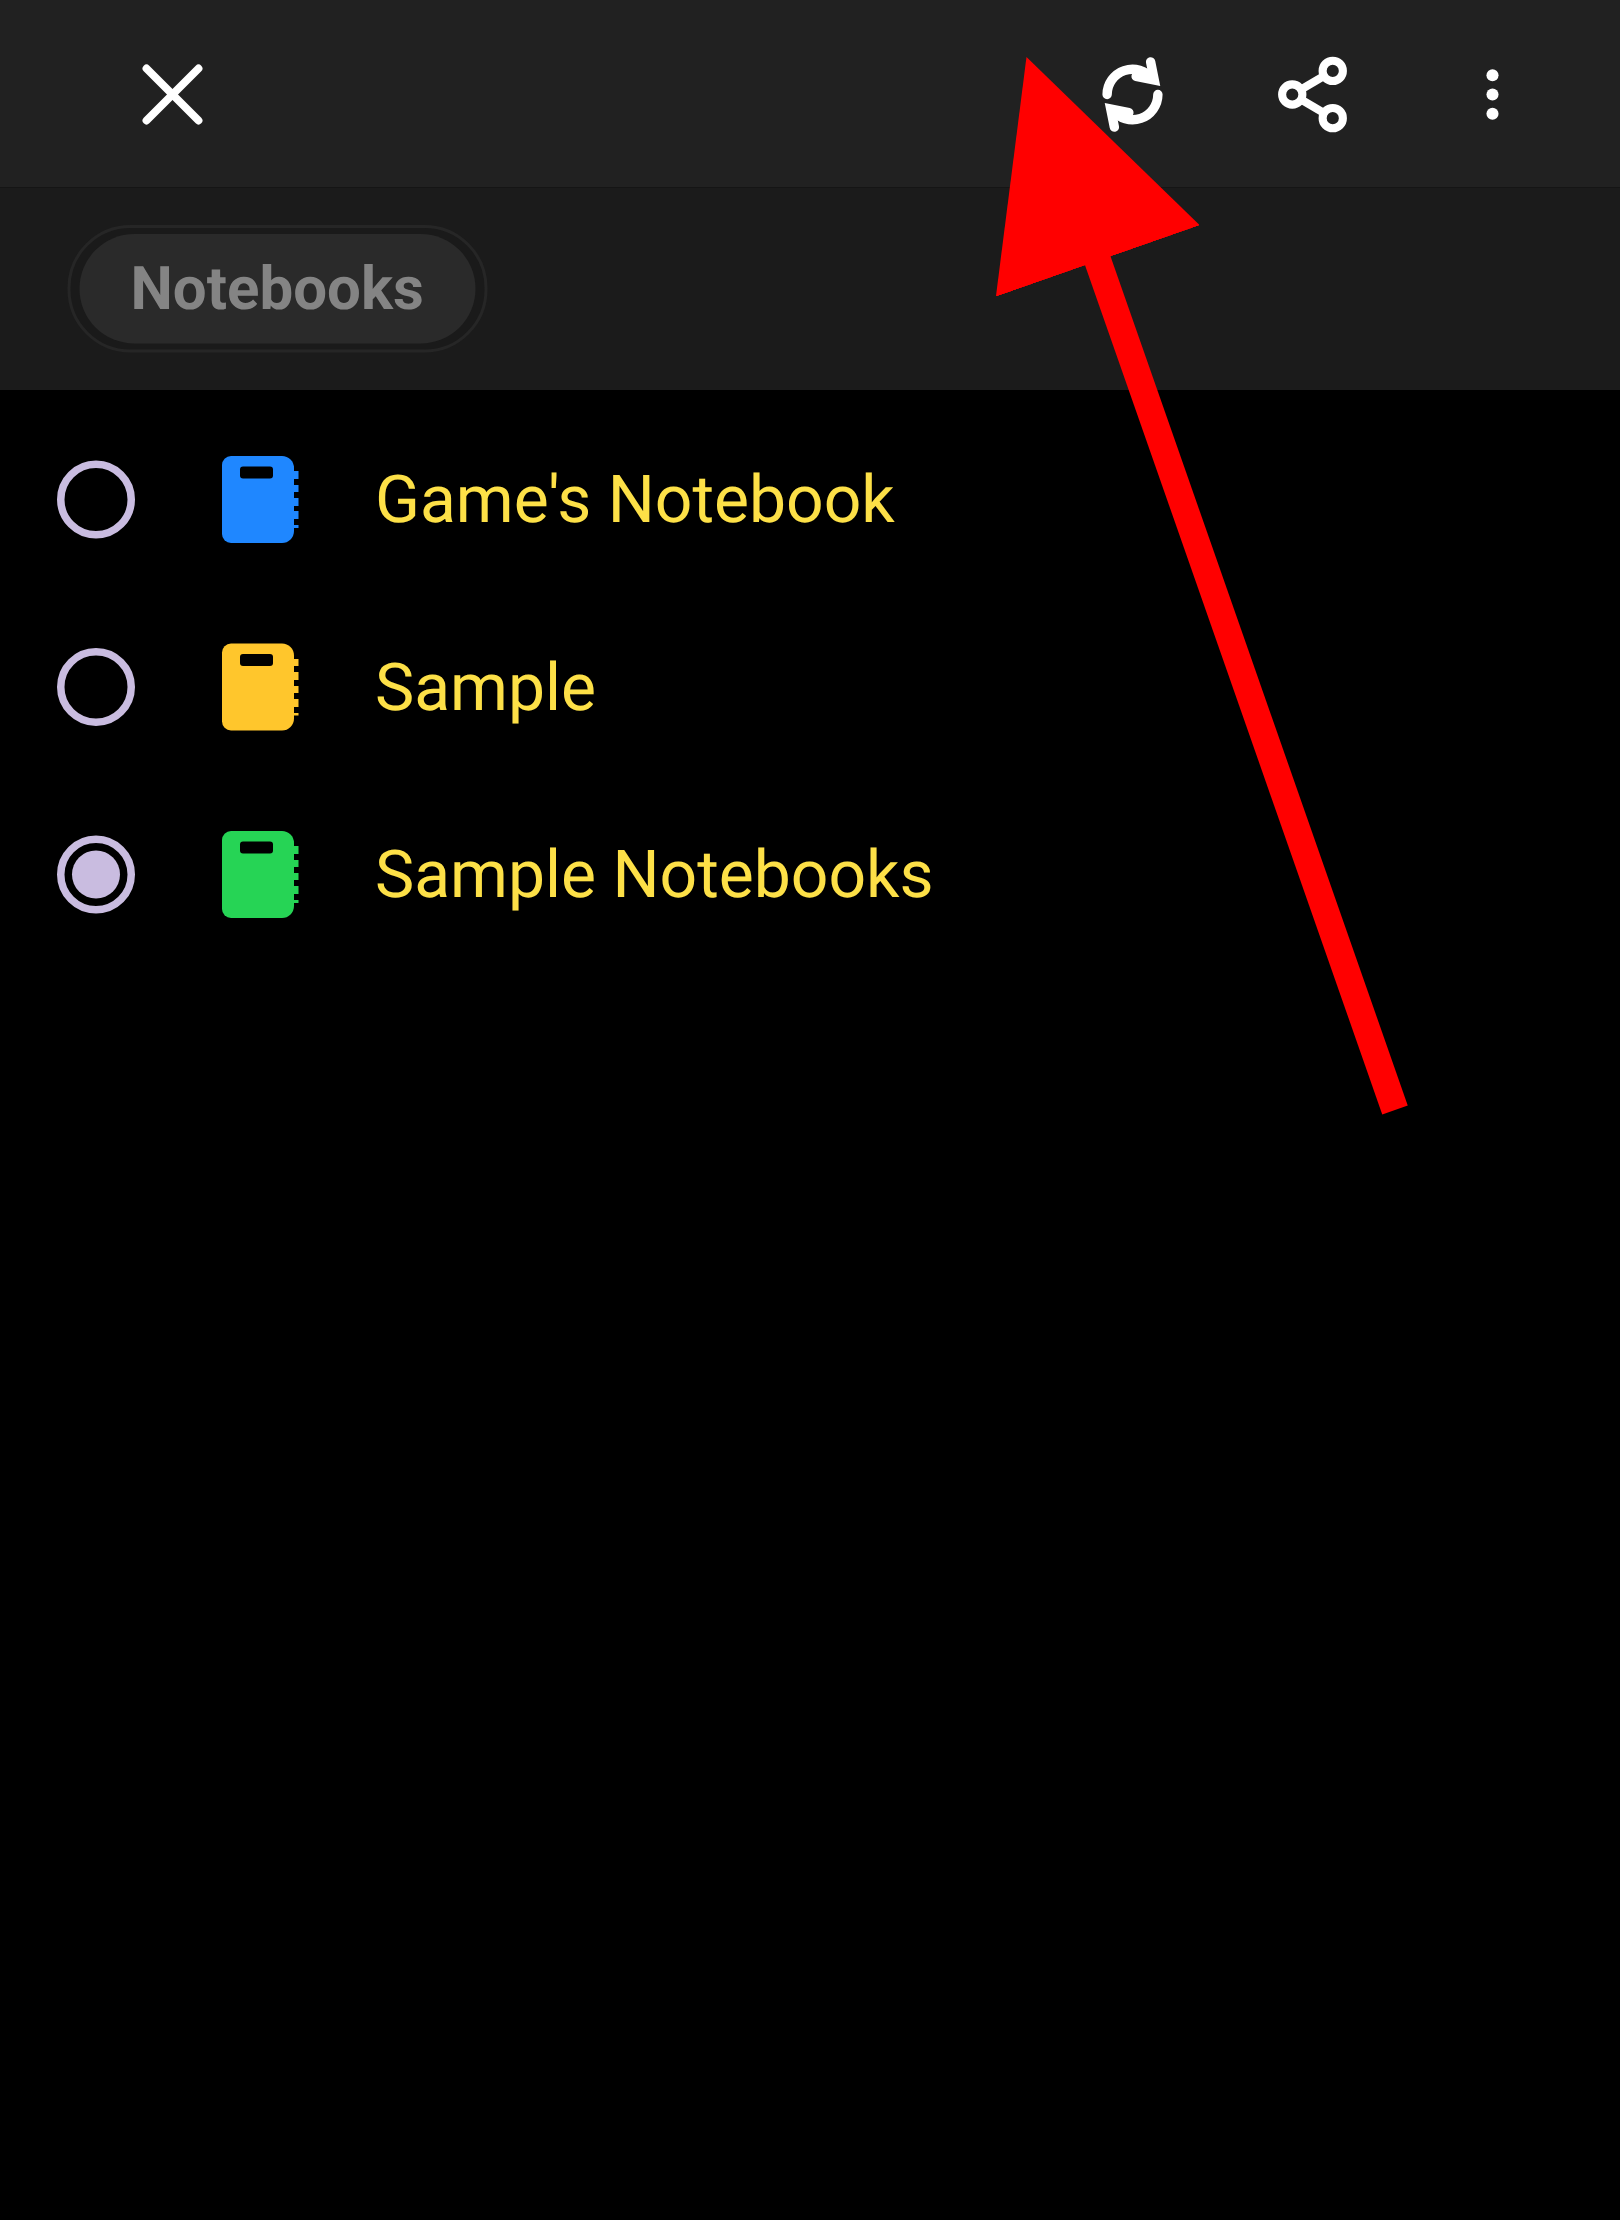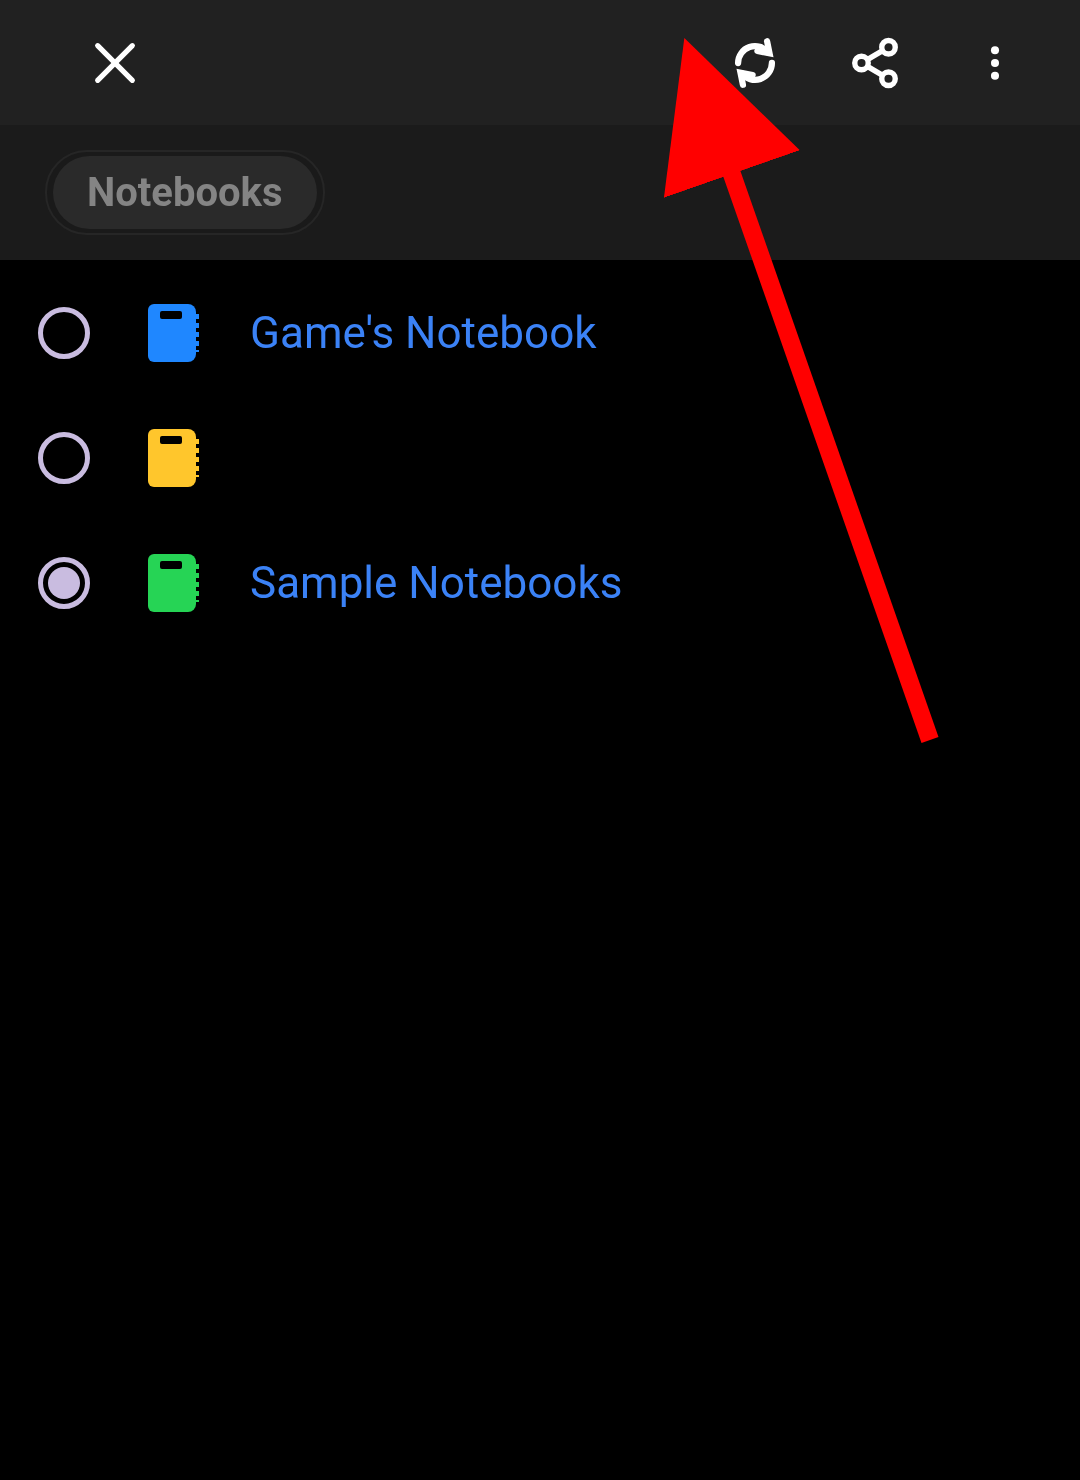--- a/index.html
+++ b/index.html
@@ -117,21 +117,21 @@
     background: repeating-linear-gradient(
       to bottom,
       currentColor 0 5px,
       transparent 5px 9px
     );
   }
   .nb-label {
     margin-left: 54px;
     font-size: 44px;
     font-weight: 400;
-    color: #3b82f6;
+    color: #fde047;
   }
 
   
   .arrow-svg {
     position: absolute;
     left: 0; top: 0;
     width: 1080px; height: 1480px;
     pointer-events: none;
   }
 </style>
@@ -192,20 +192,21 @@
 
   <div class="row">
     <div class="radio"></div>
     <div class="nb-icon" style="background:#1f87ff;color:#1f87ff"></div>
     <div class="nb-label">Game's Notebook</div>
   </div>
 
   <div class="row">
     <div class="radio"></div>
     <div class="nb-icon" style="background:#ffc62c;color:#ffc62c"></div>
+    <div class="nb-label">Sample</div>
   </div>
 
   <div class="row">
     <div class="radio selected"></div>
     <div class="nb-icon" style="background:#26d455;color:#26d455"></div>
     <div class="nb-label">Sample Notebooks</div>
   </div>
 
 </div>
 

